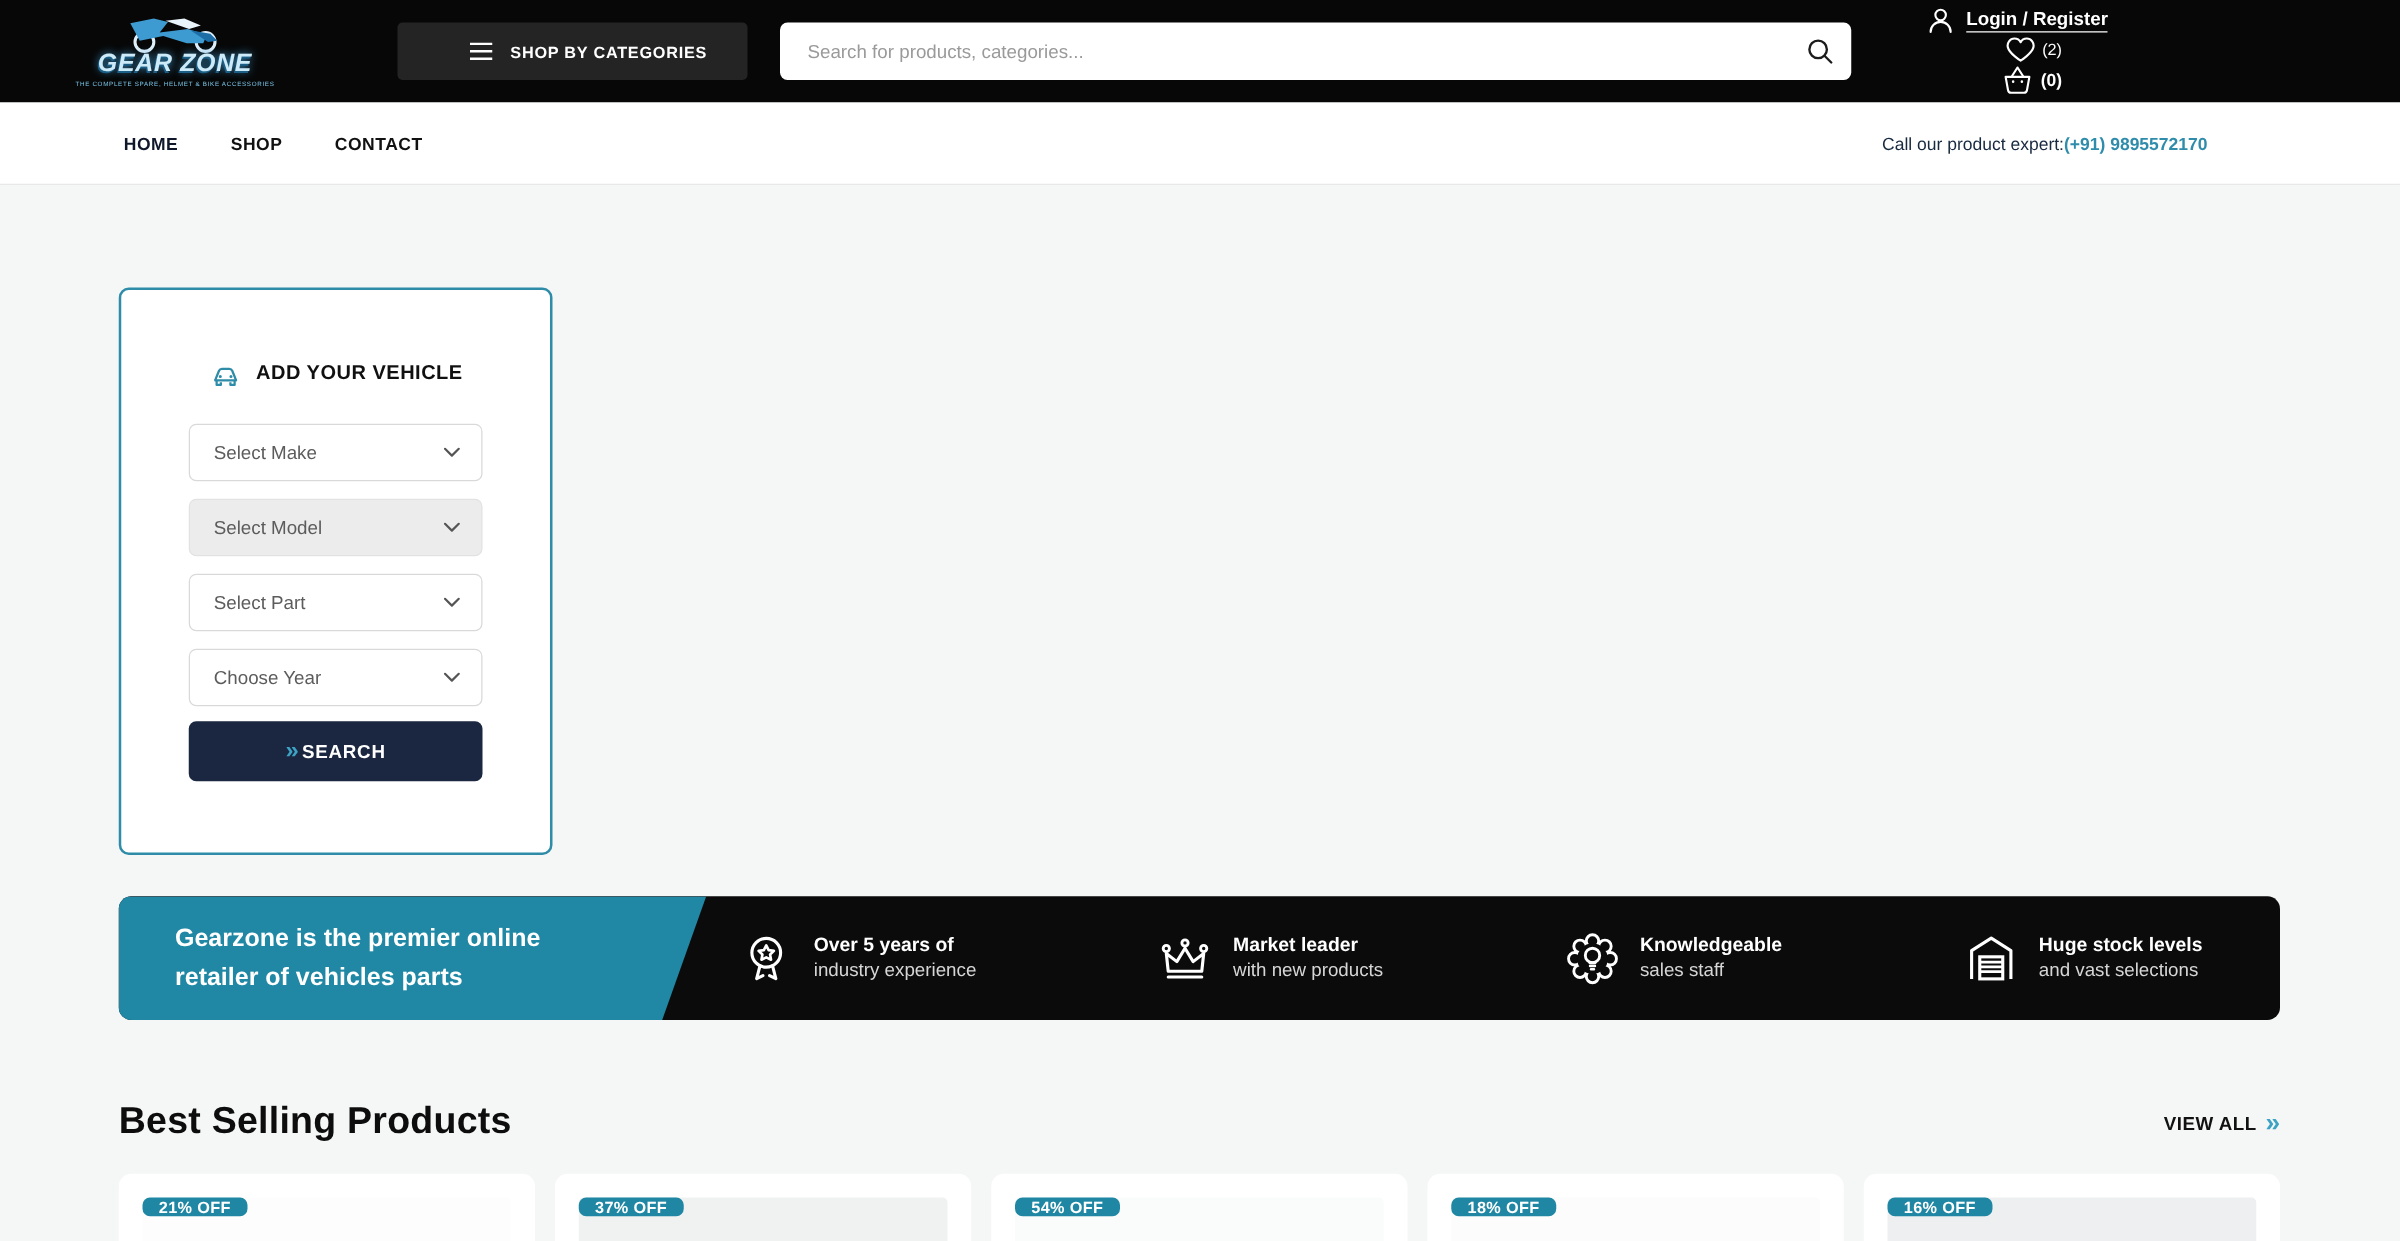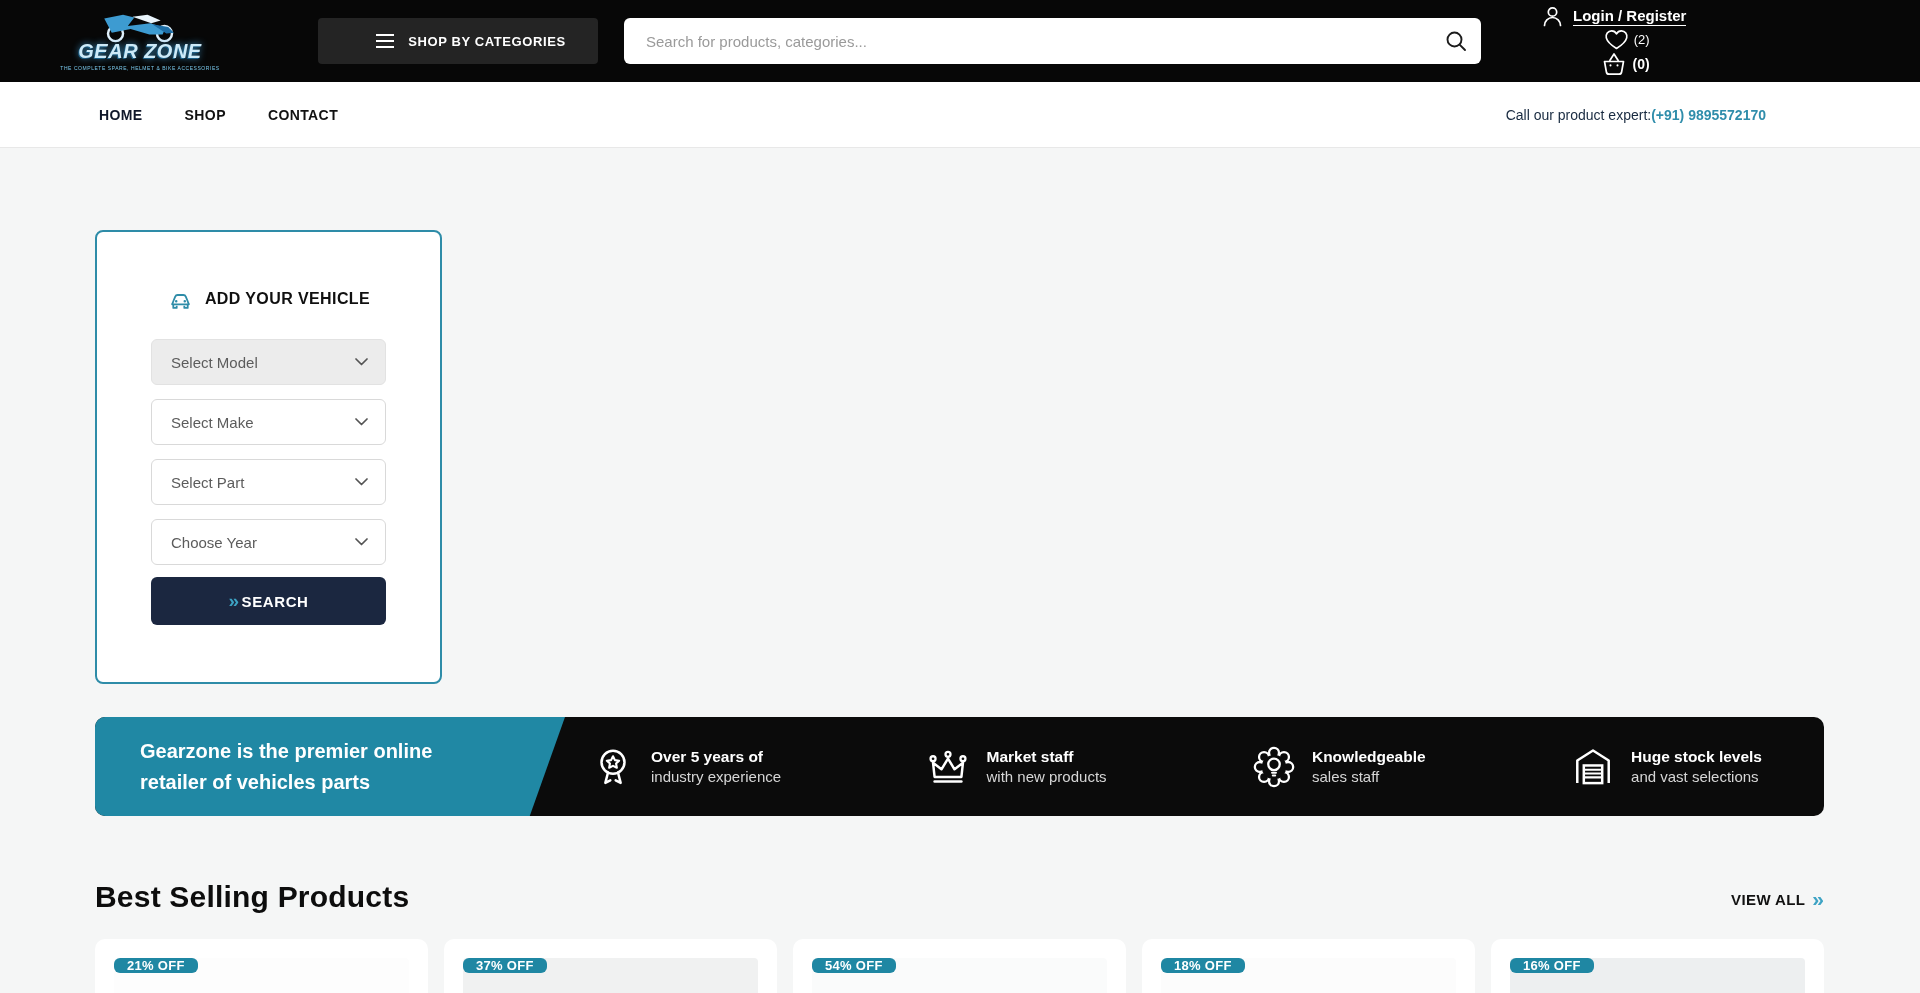--- a/index.html
+++ b/index.html
@@ -158,29 +158,29 @@
   <div class="vc-title">
     <svg width="27" height="25" viewBox="0 0 24 22">
       <path d="M4.6 16.2h14.8" fill="none" stroke="#2e8ca8" stroke-width="1.6" stroke-linecap="round"></path>
       <path d="M4.6 16.2l1.1-3 1.6-3.9A2.3 2.3 0 0 1 9.4 7.9h5.2a2.3 2.3 0 0 1 2.1 1.4l1.6 3.9 1.1 3" fill="none" stroke="#2e8ca8" stroke-width="1.6" stroke-linejoin="round"></path>
       <path d="M5.6 16.2v3.2h3v-2 M18.4 16.2v3.2h-3v-2" fill="none" stroke="#2e8ca8" stroke-width="1.6" stroke-linejoin="round"></path>
       <path d="M8.2 13.4h.01 M15.8 13.4h.01" stroke="#2e8ca8" stroke-width="2.2" stroke-linecap="round"></path>
     </svg>
     <span>ADD YOUR VEHICLE</span>
   </div>
 
+  <div class="fake-select">
+    <span class="sel-text">Select Make</span>
+    <svg width="13" height="8" viewBox="0 0 13 8">
+      <path d="M1 1l5.5 5.5L12 1" fill="none" stroke="#555" stroke-width="1.7" stroke-linecap="round" stroke-linejoin="round"></path>
+    </svg>
+  </div>
+
   <div class="fake-select disabled">
     <span class="sel-text">Select Model</span>
-    <svg width="13" height="8" viewBox="0 0 13 8">
-      <path d="M1 1l5.5 5.5L12 1" fill="none" stroke="#555" stroke-width="1.7" stroke-linecap="round" stroke-linejoin="round"></path>
-    </svg>
-  </div>
-
-  <div class="fake-select">
-    <span class="sel-text">Select Make</span>
     <svg width="13" height="8" viewBox="0 0 13 8">
       <path d="M1 1l5.5 5.5L12 1" fill="none" stroke="#555" stroke-width="1.7" stroke-linecap="round" stroke-linejoin="round"></path>
     </svg>
   </div>
 
   <div class="fake-select">
     <span class="sel-text">Select Part</span>
     <svg width="13" height="8" viewBox="0 0 13 8">
       <path d="M1 1l5.5 5.5L12 1" fill="none" stroke="#555" stroke-width="1.7" stroke-linecap="round" stroke-linejoin="round"></path>
     </svg>
@@ -222,21 +222,21 @@
 
     <div class="feature">
       <svg class="ficon" width="46" height="46" viewBox="0 0 24 24">
         <path d="M5 17.2 4.2 9.8l4.4 3.4L12 7.6l3.4 5.6 4.4-3.4-.8 7.4z" fill="none" stroke="#fff" stroke-width="1.3" stroke-linejoin="round"></path>
         <path d="M5 19.6h14" stroke="#fff" stroke-width="1.3" stroke-linecap="round"></path>
         <circle cx="4.2" cy="7.7" r="1.3" fill="none" stroke="#fff" stroke-width="1.2"></circle>
         <circle cx="12" cy="5.4" r="1.3" fill="none" stroke="#fff" stroke-width="1.2"></circle>
         <circle cx="19.8" cy="7.7" r="1.3" fill="none" stroke="#fff" stroke-width="1.2"></circle>
       </svg>
       <div>
-        <div class="ftitle">Market staff</div>
+        <div class="ftitle">Market leader</div>
         <div class="fsub">with new products</div>
       </div>
     </div>
 
     <div class="feature">
       <svg class="ficon" width="46" height="46" viewBox="0 0 24 24">
         <g stroke="#fff" stroke-width="1.2" fill="#0b0b0b">
           <circle cx="12" cy="4.6" r="2.6"></circle>
             <circle cx="17.2" cy="6.8" r="2.6"></circle>
             <circle cx="19.4" cy="12" r="2.6"></circle>

